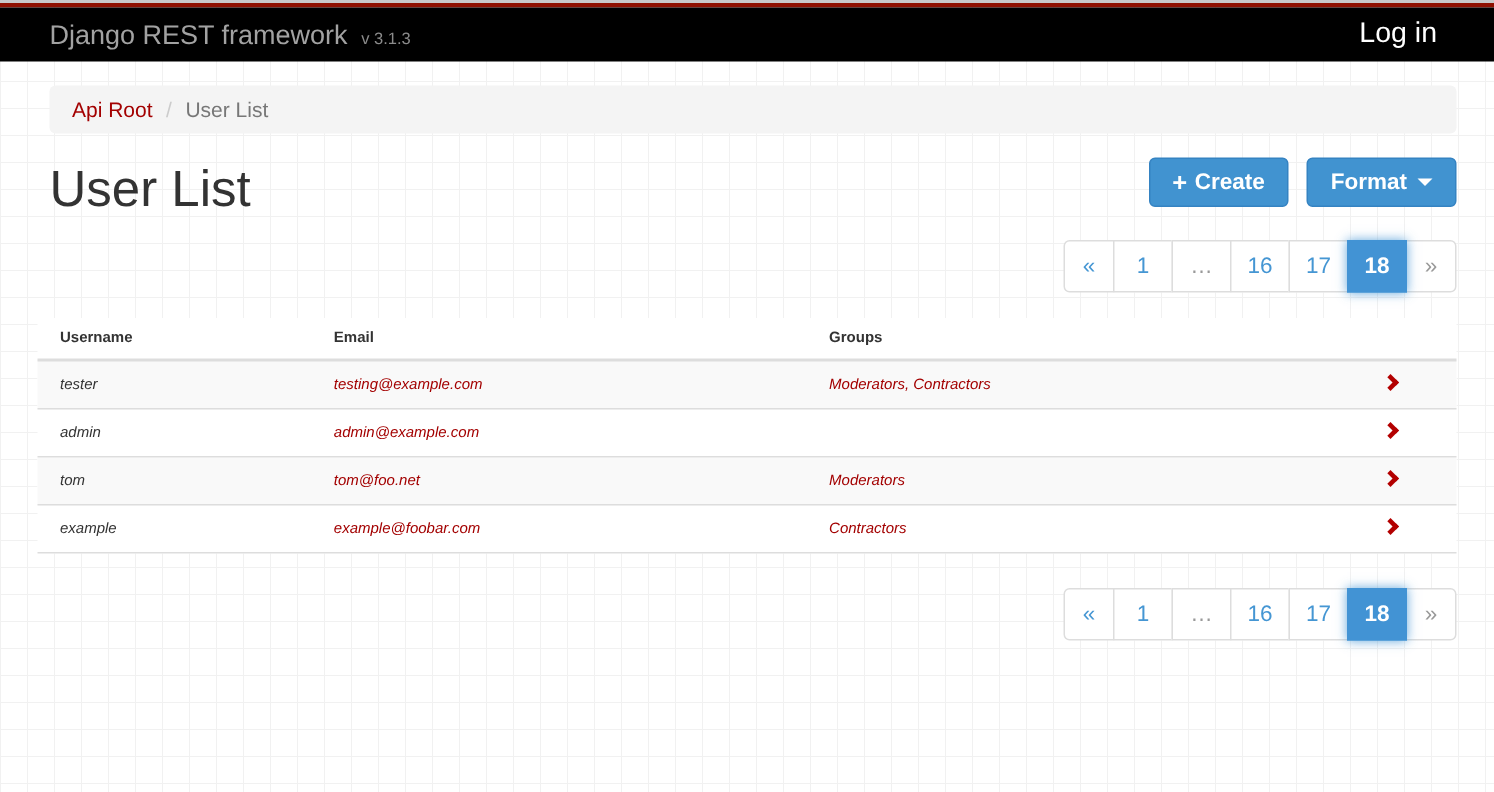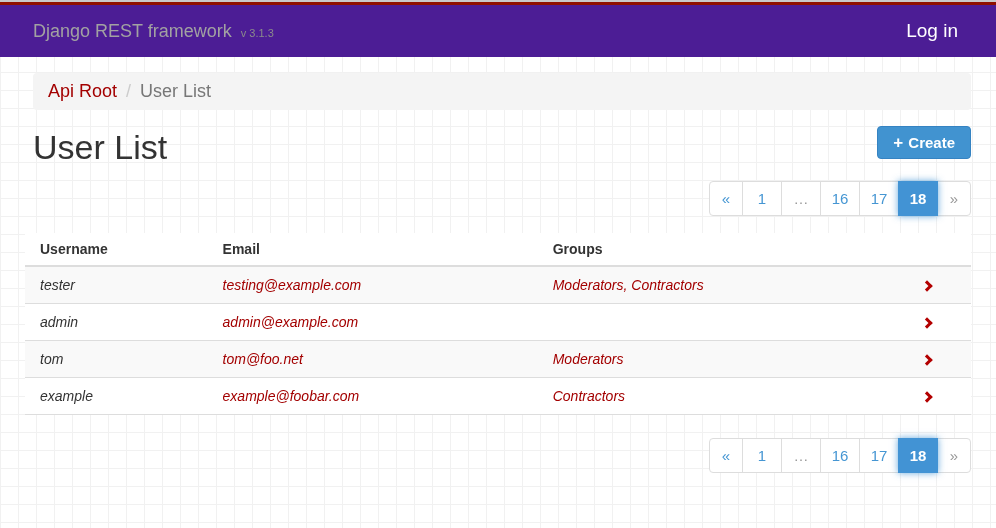--- a/index.html
+++ b/index.html
@@ -13,35 +13,35 @@
       linear-gradient(to bottom, #f1f1f1 1px, transparent 1px);
     background-size: 18px 18px;
     color: #333;
   }
 
   
   .top-strip { height: 5px; background: #8f1000; border-top: 2px solid #c9c9c9; }
 
   
   .navbar {
-    height: 52px; background: #4c1d95;
+    height: 36px; background: #000000;
     display: flex; align-items: center; justify-content: space-between;
     padding: 0 38px 0 33px;
   }
   .brand { color: #a2a2a2; font-size: 18px; text-decoration: none; cursor: pointer; }
   .brand small { font-size: 11px; color: #8b8b8b; margin-left: 4px; }
   .login-link { color: #ffffff; font-size: 19px; text-decoration: none; cursor: pointer; }
 
   .container { margin: 0 25px; }
 
   
   .breadcrumb {
     list-style: none; display: flex; align-items: center;
     margin: 16px 0 0 8px; padding: 8px 15px;
-    background: #f4f4f4; border-radius: 4px; font-size: 18px;
+    background: #f4f4f4; border-radius: 4px; font-size: 14px;
   }
   .breadcrumb a { color: #a30000; text-decoration: none; cursor: pointer; }
   .breadcrumb .sep { color: #cccccc; margin: 0 9px; }
   .breadcrumb .active-crumb { color: #777777; }
 
   
   .title-row { display: flex; justify-content: space-between; align-items: flex-start; margin-top: 16px; }
   h1.page-title { margin: 2px 0 0 8px; font-size: 34px; font-weight: 500; color: #333; }
   .btn-group { display: flex; gap: 12px; }
   .btn {
@@ -70,21 +70,21 @@
   ul.pagination li:last-child a { border-radius: 0 4px 4px 0; width: 34px; }
   ul.pagination li.disabled a { color: #999999; cursor: default; }
   ul.pagination li.active a {
     background: #4293d4; border-color: #4293d4; color: #ffffff; font-weight: bold;
     box-shadow: 0 0 7px rgba(66,147,212,0.8); z-index: 2;
   }
 
   
   table.user-table {
     width: 100%; border-collapse: collapse; margin-top: 17px;
-    background: #ffffff; font-size: 14px; border-bottom: 1px solid #ddd;
+    background: #ffffff; font-size: 10px; border-bottom: 1px solid #ddd;
   }
   table.user-table th {
     text-align: left; font-weight: bold; color: #333;
     padding: 8px 15px; border-bottom: 2px solid #ddd;
   }
   table.user-table td { padding: 10px 15px; border-top: 1px solid #ddd; font-style: italic; }
   table.user-table tbody tr:nth-child(odd) { background: #f9f9f9; }
   table.user-table a { color: #a30000; text-decoration: none; cursor: pointer; }
   .col-username { width: 19.3%; }
   .col-email    { width: 34.9%; }
@@ -119,20 +119,24 @@
     <li class="sep">/</li>
     <li class="active-crumb">User List</li>
   </ol>
 
   <div class="title-row">
     <h1 class="page-title">User List</h1>
     <div class="btn-group">
       <button class="btn">
         <span class="plus">+</span>
         <span>Create</span>
+      </button>
+      <button class="btn">
+        <span>Format</span>
+        <span class="caret"></span>
       </button>
     </div>
   </div>
 
   <div class="pag-row">
     <ul class="pagination">
         <li class="link">
           <a>«</a>
         </li>
         <li class="link">

